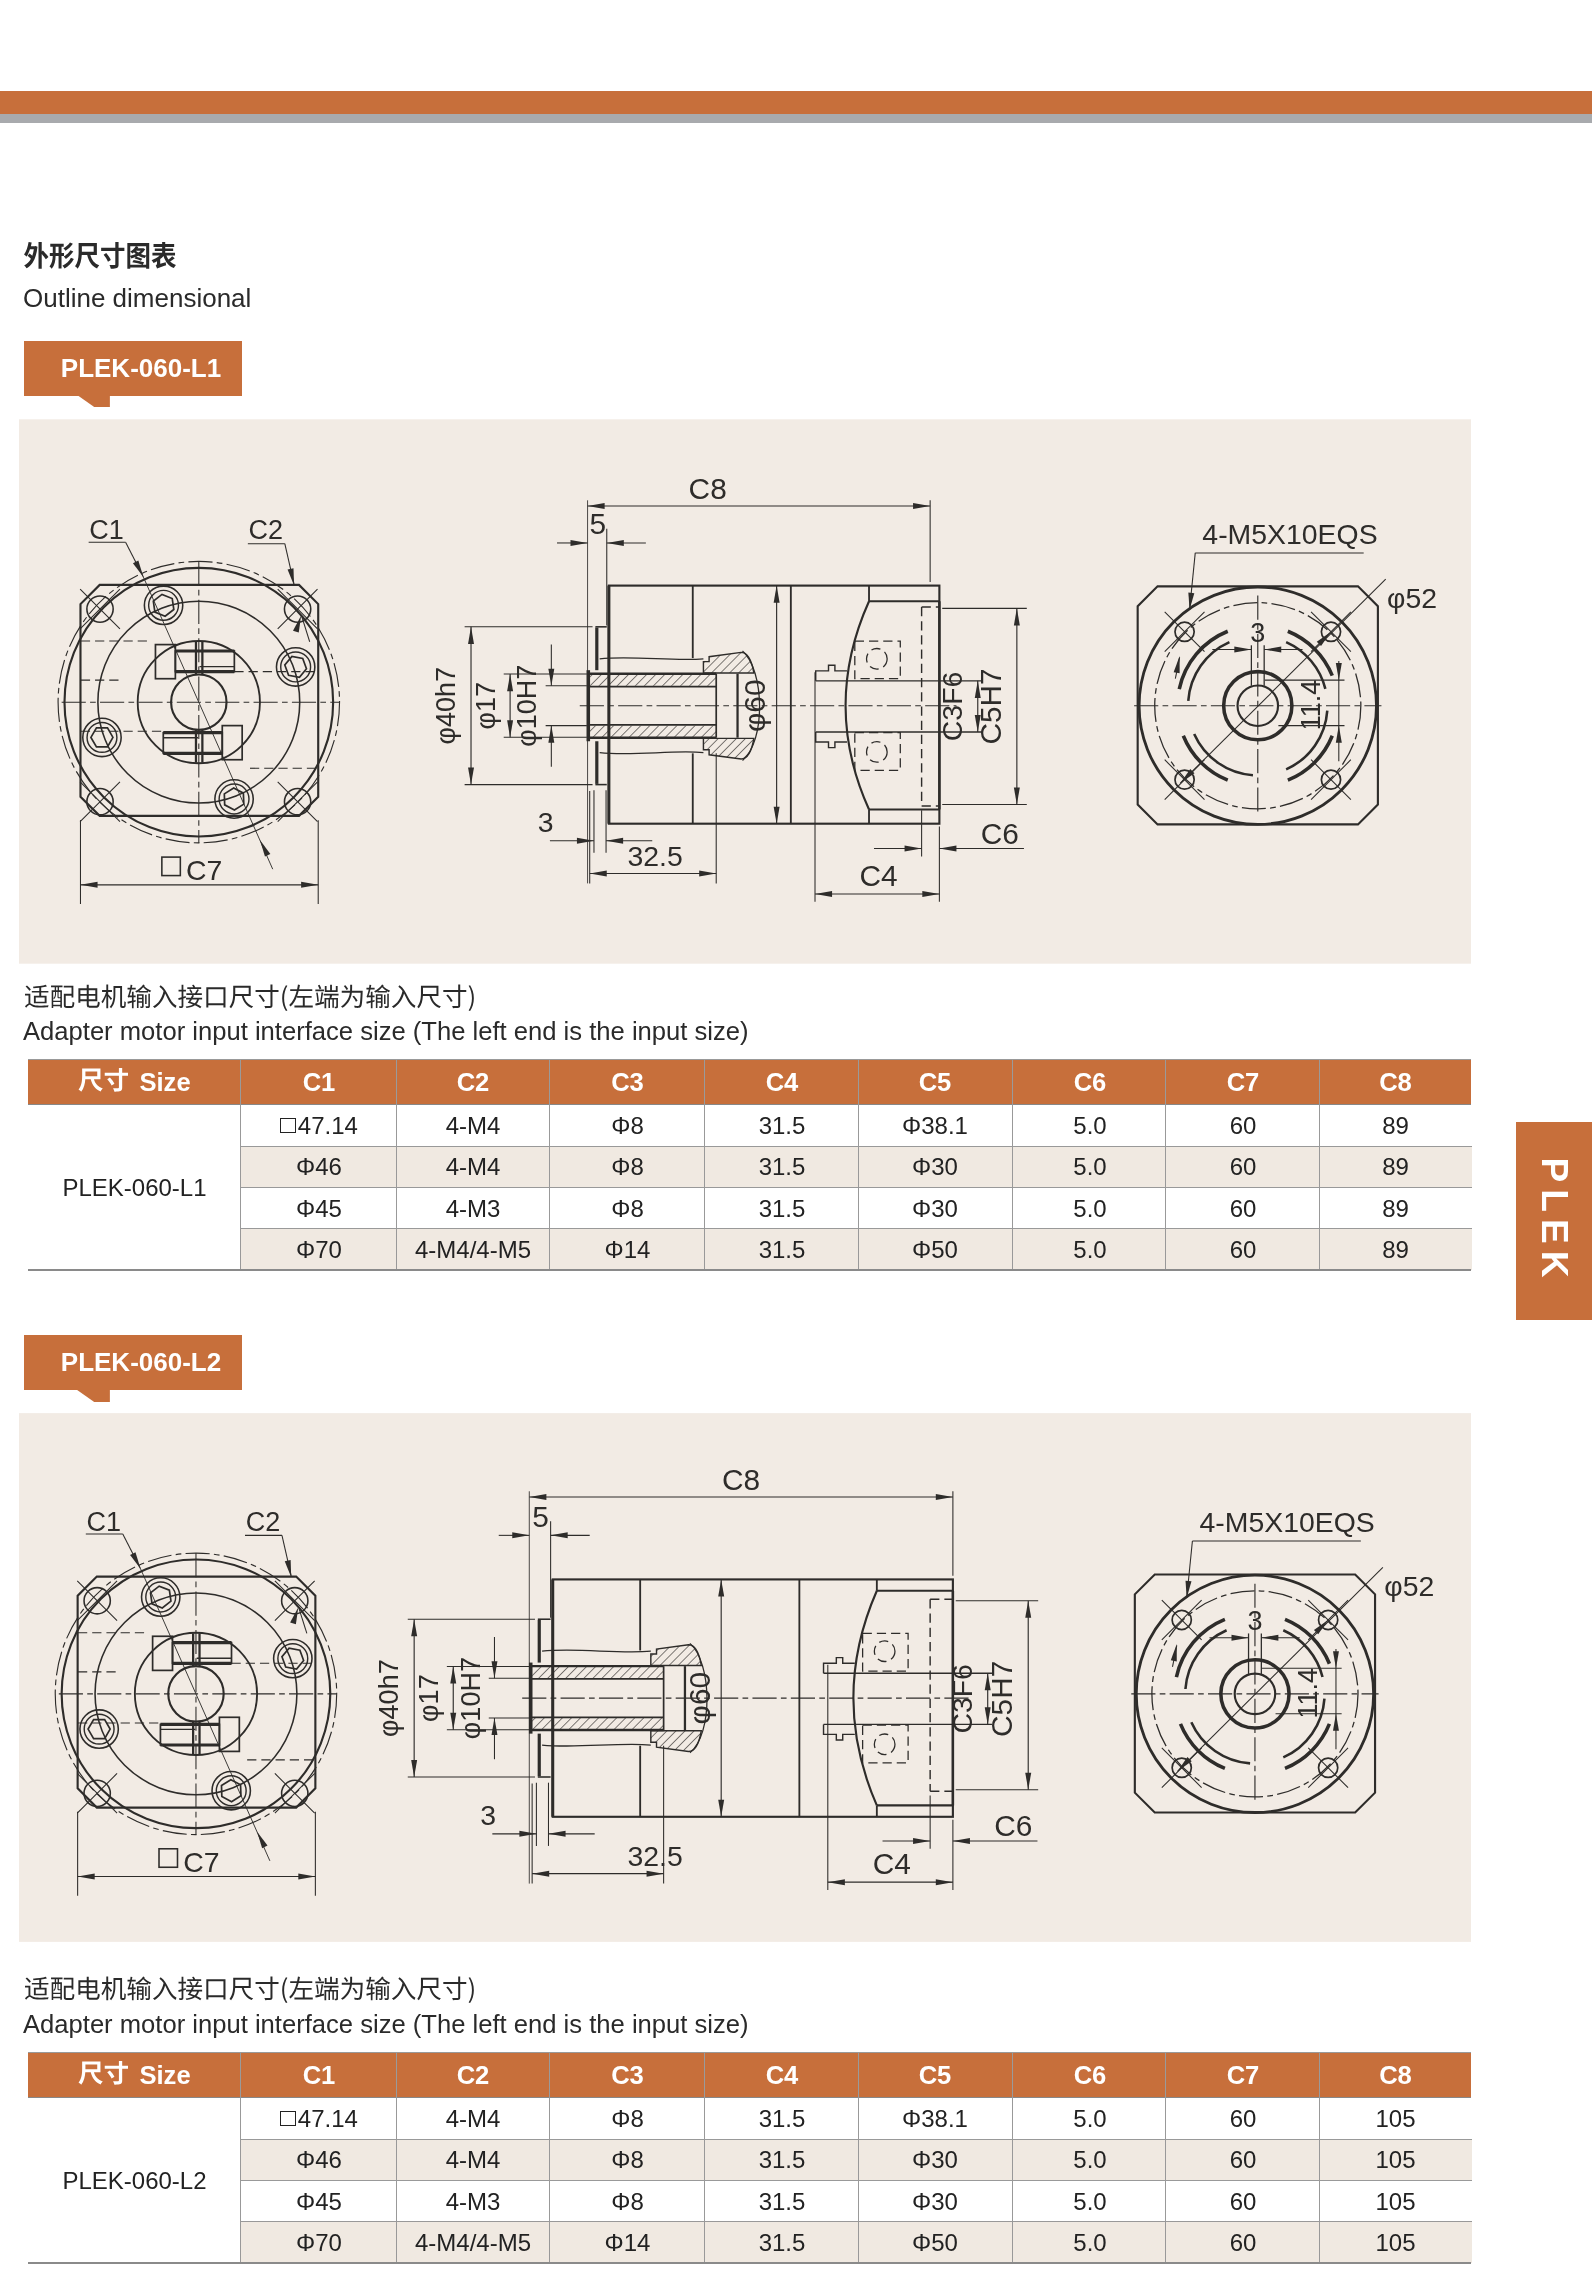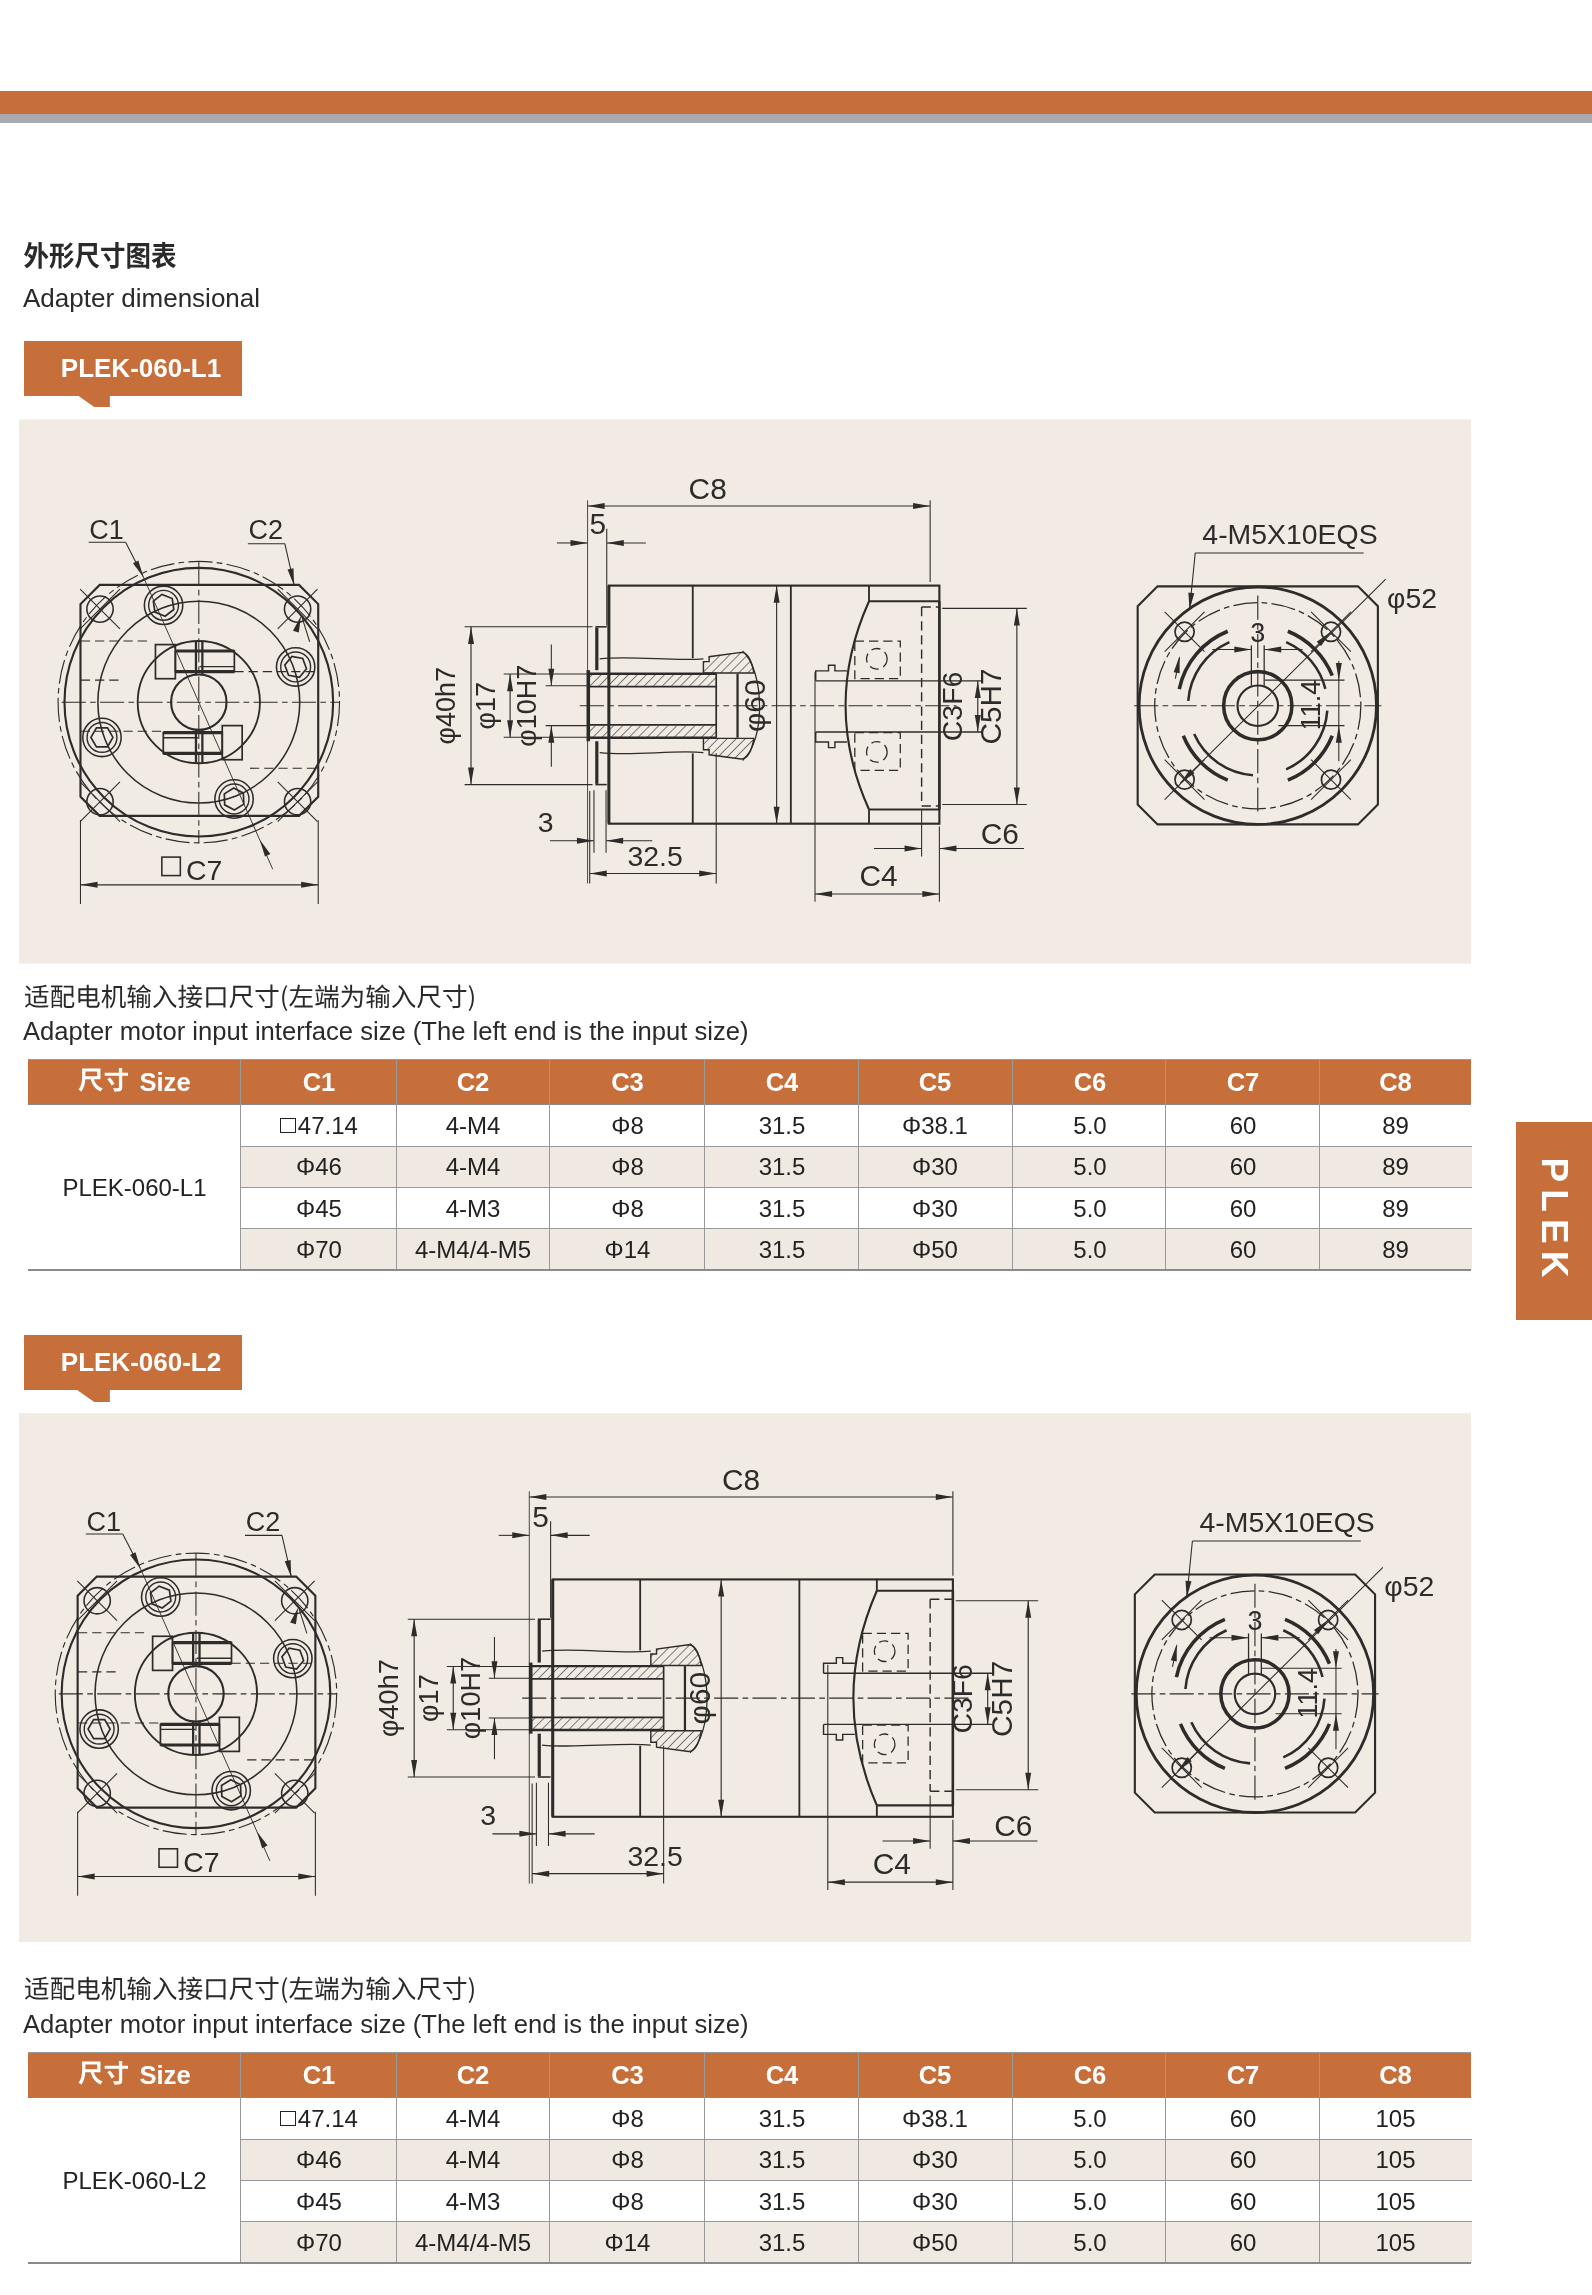--- a/index.html
+++ b/index.html
@@ -8,21 +8,21 @@
 <div class="abs" style="left:0;top:91px;width:1592px;height:23px;background:#C76F3B"></div>
 <div class="abs" style="left:0;top:114px;width:1592px;height:9.2px;background:#A8AAAD"></div>
 <svg class="abs" style="left:23px;top:242px" width="171" height="34" viewBox="0 0 240 48">
     <path transform="translate(0.0 34.0) scale(0.03600 -0.04000)" d="M200 850C169 678 109 511 22 411C50 393 102 355 123 335C174 401 218 490 254 590H405C391 505 371 431 344 365C308 393 266 424 234 447L162 365C201 334 253 293 291 258C226 150 136 73 25 22C55 1 105 -49 125 -79C352 35 501 278 549 683L463 708L440 704H291C302 745 312 787 321 829ZM589 849V-90H715V426C776 361 843 288 877 238L979 319C931 382 829 480 760 548L715 515V849Z" fill="#2a2a2a"></path>
     <path transform="translate(36.0 34.0) scale(0.03600 -0.04000)" d="M822 835C766 754 656 673 564 627C594 604 629 568 649 542C752 602 861 690 936 789ZM843 560C784 474 672 388 578 337C608 314 642 279 662 253C765 317 876 412 953 514ZM860 293C792 170 660 68 526 10C556 -16 591 -57 610 -87C757 -12 889 103 974 249ZM375 680V464H260V680ZM32 464V353H147C142 220 117 88 20 -15C47 -33 89 -73 108 -97C227 26 254 189 259 353H375V-89H492V353H589V464H492V680H576V791H50V680H148V464Z" fill="#2a2a2a"></path>
     <path transform="translate(72.0 34.0) scale(0.03600 -0.04000)" d="M161 816V517C161 357 151 138 21 -9C49 -24 103 -69 123 -94C235 33 273 226 285 390H498C563 156 672 -6 887 -82C905 -48 942 4 970 29C784 85 676 214 622 390H878V816ZM289 699H752V507H289V517Z" fill="#2a2a2a"></path>
     <path transform="translate(108.0 34.0) scale(0.03600 -0.04000)" d="M142 397C210 322 285 218 313 150L424 219C392 290 313 388 245 459ZM600 849V649H45V529H600V69C600 46 590 38 566 38C539 38 454 37 370 41C391 6 416 -55 424 -92C530 -93 611 -88 661 -68C710 -48 728 -13 728 68V529H956V649H728V849Z" fill="#2a2a2a"></path>
     <path transform="translate(144.0 34.0) scale(0.03600 -0.04000)" d="M72 811V-90H187V-54H809V-90H930V811ZM266 139C400 124 565 86 665 51H187V349C204 325 222 291 230 268C285 281 340 298 395 319L358 267C442 250 548 214 607 186L656 260C599 285 505 314 425 331C452 343 480 355 506 369C583 330 669 300 756 281C767 303 789 334 809 356V51H678L729 132C626 166 457 203 320 217ZM404 704C356 631 272 559 191 514C214 497 252 462 270 442C290 455 310 470 331 487C353 467 377 448 402 430C334 403 259 381 187 367V704ZM415 704H809V372C740 385 670 404 607 428C675 475 733 530 774 592L707 632L690 627H470C482 642 494 658 504 673ZM502 476C466 495 434 516 407 539H600C572 516 538 495 502 476Z" fill="#2a2a2a"></path>
     <path transform="translate(180.0 34.0) scale(0.03600 -0.04000)" d="M235 -89C265 -70 311 -56 597 30C590 55 580 104 577 137L361 78V248C408 282 452 320 490 359C566 151 690 4 898 -66C916 -34 951 14 977 39C887 64 811 106 750 160C808 193 873 236 930 277L830 351C792 314 735 270 682 234C650 275 624 320 604 370H942V472H558V528H869V623H558V676H908V777H558V850H437V777H99V676H437V623H149V528H437V472H56V370H340C253 301 133 240 21 205C46 181 82 136 99 108C145 125 191 146 236 170V97C236 53 208 29 185 17C204 -7 228 -60 235 -89Z" fill="#2a2a2a"></path>
   </svg>
-<div class="abs" style="left:23px;top:283px;font-size:26px;color:#2a2a2a">Adapter dimensional</div>
+<div class="abs" style="left:23px;top:283px;font-size:26px;color:#2a2a2a">Outline dimensional</div>
 <div class="abs" style="left:23.5px;top:341px;width:218px;height:55px;background:#C76F3B;color:#fff;font-weight:bold;font-size:26px;display:flex;align-items:center;justify-content:center;padding-left:17px">PLEK-060-L1</div>
 <svg class="abs" style="left:77px;top:395px" width="33" height="12.8" viewBox="0 0 46 18">
     <polygon points="0,0 46,0 46,17 24,17" fill="#C76F3B"></polygon>
   </svg>
 <svg class="abs" style="left:19px;top:419px" width="1452" height="545" viewBox="27 590 2043 766">
     <rect x="27" y="590" width="2043" height="766" fill="#F2EBE4"></rect>
     <defs>
       <pattern id="hp" width="9" height="9" patternUnits="userSpaceOnUse" patternTransform="rotate(45)">
         <line x1="0" y1="0" x2="0" y2="9" stroke="#2e2c2a" stroke-width="1.7"></line>
       </pattern>

